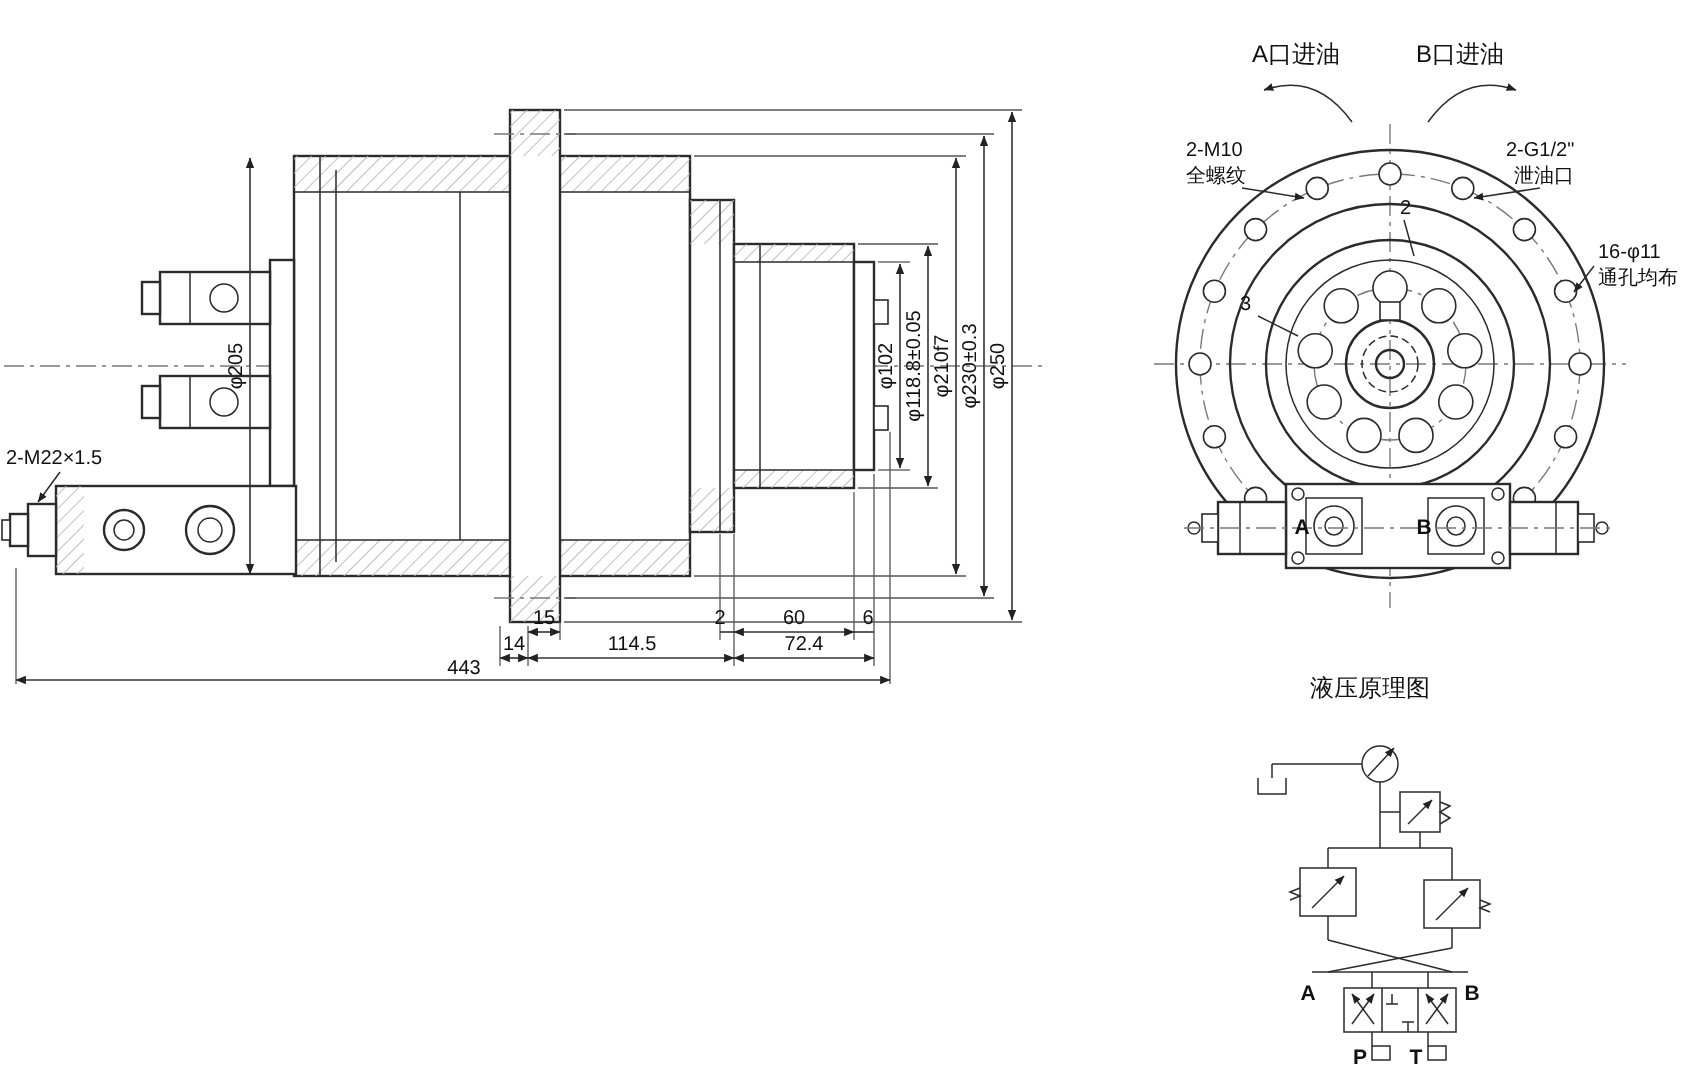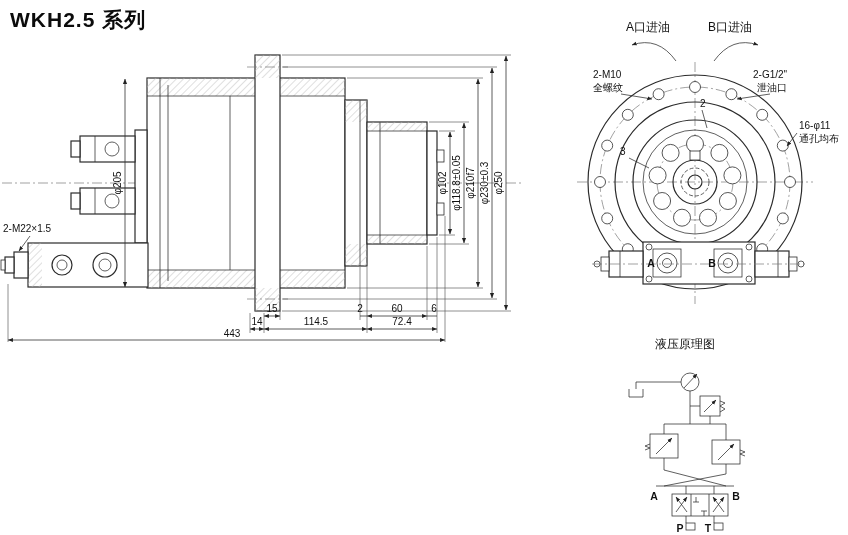--- a/index.html
+++ b/index.html
@@ -17,21 +17,20 @@
   .dim{stroke:#333;stroke-width:0.8;fill:none;}
   .ext{stroke:#555;stroke-width:0.65;fill:none;}
   text.t{font:10px "Liberation Sans",sans-serif;fill:#111;}
   text.t12{font:12px "Liberation Sans",sans-serif;fill:#111;}
   text.tb{font:bold 10.5px "Liberation Sans",sans-serif;fill:#111;}
 </style>
 </head>
 <body>
 
 <div id="stage">
-  <div id="title">WKH2.5 系列</div>
 
   <svg width="848" height="535" viewBox="0 0 848 535">
     <defs>
       <marker id="ar" viewBox="0 0 10 10" refX="9.5" refY="5" markerWidth="6.5" markerHeight="6.5" orient="auto-start-reverse">
         <path d="M0,1 L10,5 L0,9 z" fill="#222"></path>
       </marker>
       <pattern id="hatch" width="5" height="5" patternUnits="userSpaceOnUse" patternTransform="rotate(45)">
         <line x1="0" y1="0" x2="0" y2="5" stroke="#b9b9b9" stroke-width="0.9"></line>
       </pattern>
     </defs>

